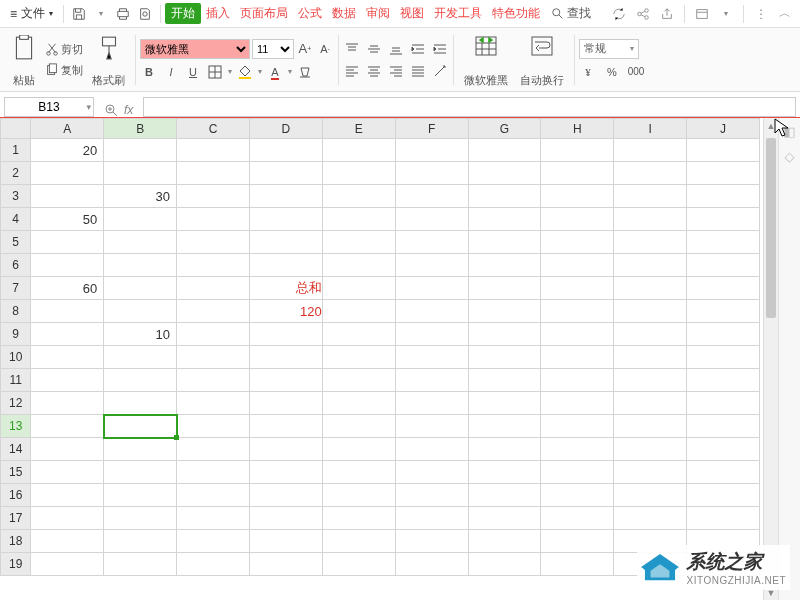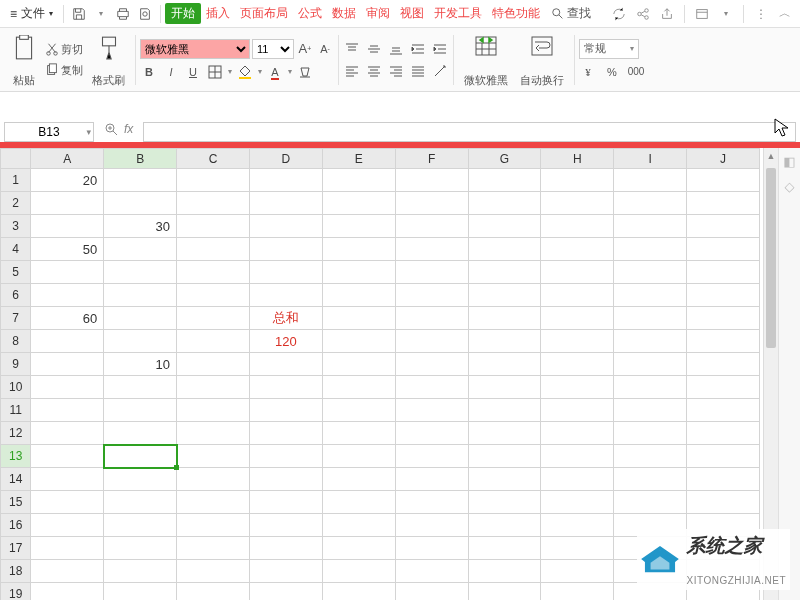--- a/index.html
+++ b/index.html
@@ -26,56 +26,56 @@
 .ribbon .hstack { display: flex; align-items: center; gap: 2px; }
 .ribbon .rbtn { display: flex; align-items: flex-start; gap: 2px; padding: 2px 3px; cursor: pointer; }
 .ribbon .rbtn svg { width: 14px; height: 14px; }
 .ribbon .lbl { margin-top: 2px; }
 .ribbon select.font-name { width: 110px; height: 20px; font-size: 11px; border: 1px solid #ccc; background: #fca5a5; }
 .ribbon select.font-size { width: 42px; height: 20px; font-size: 11px; border: 1px solid #ccc; background: #fff; }
 .ribbon .icon { width: 18px; height: 18px; display: inline-flex; align-items: center; justify-content: center; }
 .ribbon .combo { width: 60px; height: 20px; border: 1px solid #ccc; background: #fff; display: flex; align-items: center; padding: 0 4px; font-size: 11px; justify-content: space-between; }
 
 
-.formulabar { height: 26px; border-bottom: 6px solid #ef4444; display: flex; align-items: flex-start; padding: 0 4px; font-size: 12px; margin-top: 30px; }
+.formulabar { height: 26px; border-bottom: 1px solid #ef4444; display: flex; align-items: flex-end; padding: 0 4px; font-size: 12px; }
 .formulabar .namebox { width: 90px; height: 20px; border: 1px solid #ccc; display: flex; align-items: center; justify-content: center; position: relative; }
 .formulabar .namebox .dd { position: absolute; right: 2px; font-size: 9px; color: #888; }
 .formulabar .fx-icons { display: flex; gap: 6px; margin: 0 10px; color: #888; }
 .formulabar .fx-input { flex: 1; height: 20px; border: 1px solid #ccc; background: #fff; padding: 0 4px; }
 
 
 .sheet-wrap { position: relative; height: calc(600px - 28px - 64px - 26px); display: flex; }
 .sheet { flex: 1; overflow: hidden; position: relative; }
 table.grid { border-collapse: collapse; table-layout: fixed; width: 760px; font-size: 13px; color: #333; }
 table.grid th, table.grid td { border: 1px solid #d4d4d4; height: 23px; text-align: center; padding: 0; }
 table.grid thead th { background: #eaeaea; font-weight: normal; height: 20px; font-size: 12px; }
 table.grid tbody th { background: #eaeaea; font-weight: normal; width: 30px; font-size: 12px; }
 table.grid thead th:first-child { width: 30px; background: #eaeaea; }
 table.grid td { background: #fff; text-align: right; padding-right: 6px; }
-table.grid td.center { text-align: center; padding-right: 0; }
+table.grid td.center { padding-right: 0; }
 table.grid td.red { color: #d93025; }
 table.grid tbody tr.sel th { background: #d9edd7; color: #2ea121; }
 table.grid thead th.sel { background: #d9edd7; }
 .sel-cell { border: 2px solid #2ea121 !important; position: relative; }
 .sel-cell::after { content: ''; position: absolute; right: -3px; bottom: -3px; width: 5px; height: 5px; background: #2ea121; }
 
 
 .vscroll { width: 15px; background: #f0f0f0; border-left: 1px solid #dcdcdc; position: relative; }
 .vscroll .thumb { position: absolute; top: 20px; left: 2px; right: 2px; height: 180px; background: #c8c8c8; border-radius: 2px; }
 .vscroll .arrow { position: absolute; left: 0; right: 0; height: 15px; display: flex; align-items: center; justify-content: center; font-size: 9px; color: #888; }
 .vscroll .arrow.up { top: 0; }
 .vscroll .arrow.down { bottom: 0; }
 
 
 .sidepanel { width: 22px; background: #f7f7f7; border-left: 1px solid #e0e0e0; display: flex; flex-direction: column; align-items: center; padding-top: 6px; gap: 10px; color: #bbb; font-size: 13px; }
 
 
 .watermark { position: absolute; right: 10px; bottom: 10px; display: flex; align-items: center; gap: 8px; font-size: 12px; color: #555; background: rgba(255,255,255,0.9); padding: 4px; }
 .watermark .logo { width: 38px; height: 32px; }
-.watermark .txt { display: flex; flex-direction: column; gap: 16px; }
+.watermark .txt { display: flex; flex-direction: column; }
 .watermark .txt .big { font-size: 19px; font-weight: bold; font-style: italic; color: #333; }
 .watermark .txt .small { font-size: 10px; color: #888; letter-spacing: 0.5px; }
 
 
 .cursor { position: absolute; right: 10px; top: 118px; font-size: 16px; }
 
 svg { display: block; }
 </style>
 </head>
 <body>

